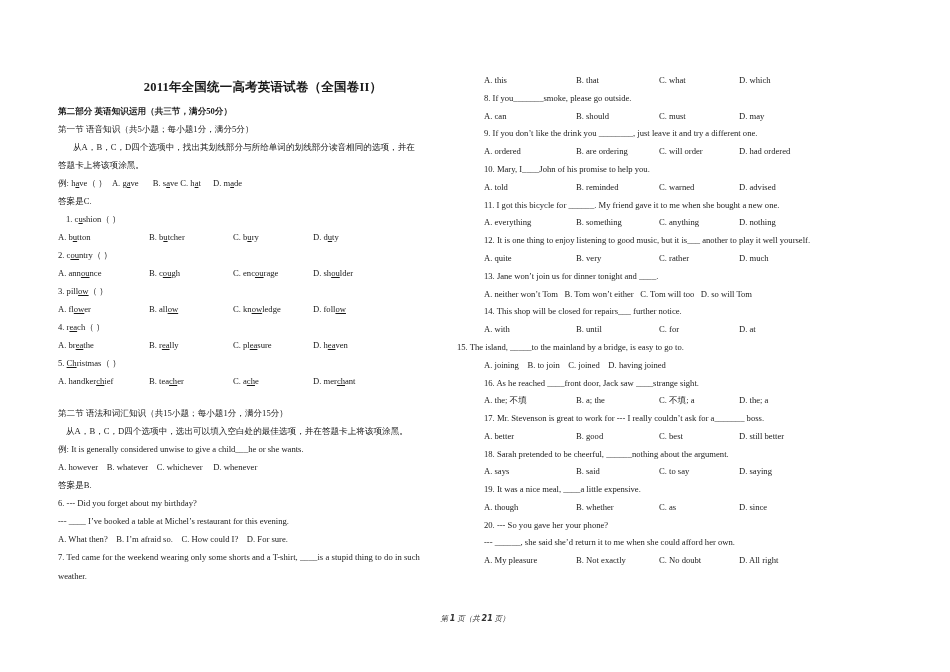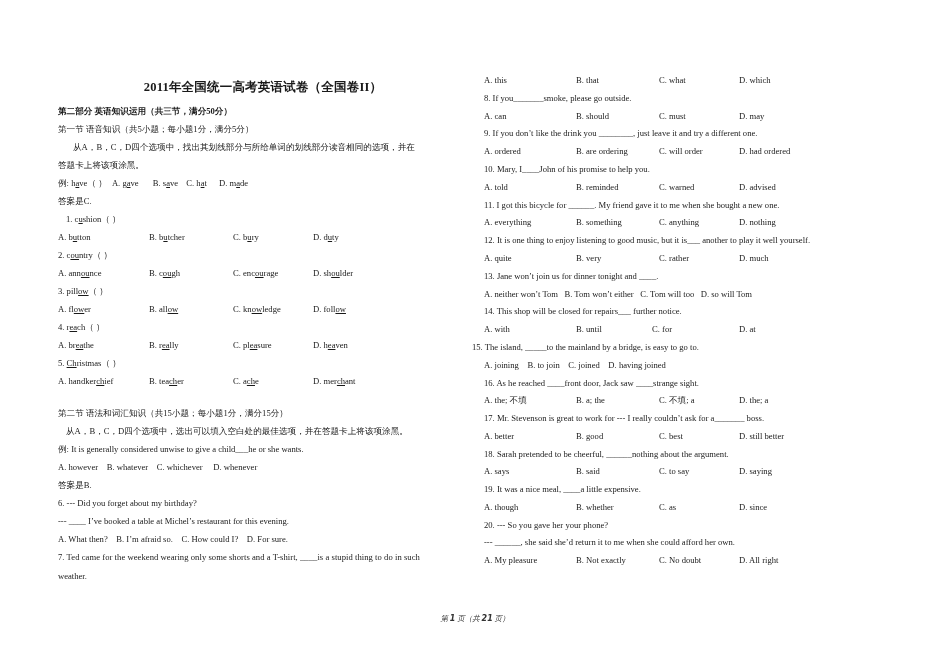--- a/index.html
+++ b/index.html
@@ -33,21 +33,21 @@
 <div>
   <div class="line bold" style="top:106px;left:58px;">第二部分 英语知识运用（共三节，满分50分）</div>
   <div class="line" style="top:124px;left:58px;">第一节   语音知识（共5小题；每小题1分，满分5分）</div>
   <div class="line indent" style="top:142px;left:58px;">从A，B，C，D四个选项中，找出其划线部分与所给单词的划线部分读音相同的选项，并在</div>
   <div class="line" style="top:160px;left:58px;">答题卡上将该项涂黑。</div>
 
   <div class="line" style="top:178px;left:58px;">
     <span>例: </span><span>h</span><u>a</u><span>ve</span><span>（   ）</span>
     <span style="margin-left:3px"><span>A. g</span><u>a</u><span>ve</span></span>
     <span style="margin-left:12px"><span>B. s</span><u>a</u><span>ve</span></span>
-    <span style="margin-left:6px"><span>C. h</span><u>a</u><span>t</span></span>
+    <span style=""><span>C. h</span><u>a</u><span>t</span></span>
     <span style="margin-left:10px"><span>D. m</span><u>a</u><span>de</span></span>
   </div>
   <div class="line" style="top:196px;left:58px;">答案是C.</div>
 
   <div class="line" style="top:214px;left:58px;margin-left:8px;"><span>1. </span><span>c</span><u>u</u><span>shion</span><span>（        ）</span></div>
   <div class="opts" style="top:232px;left:58px;">
     <span class="o" style="left:0"><span>A. b</span><u>u</u><span>tton</span></span>
     <span class="o" style="left:91px"><span>B. b</span><u>u</u><span>tcher</span></span>
     <span class="o" style="left:175px"><span>C. b</span><u>u</u><span>ry</span></span>
     <span class="o" style="left:255px"><span>D. d</span><u>u</u><span>ty</span></span>
@@ -146,25 +146,25 @@
     <span class="o" style="left:255px">D. much</span>
   </div>
 
   <div class="line" style="top:271px;left:484px;">13. Jane won’t join us for dinner tonight and ____.</div>
   <div class="line" style="top:289px;left:484px; white-space:pre;">A. neither won’t Tom   B. Tom won’t either   C. Tom will too   D. so will Tom</div>
 
   <div class="line" style="top:306px;left:484px;">14. This shop will be closed for repairs___ further notice.</div>
   <div class="opts" style="top:324px;left:484px;">
     <span class="o" style="left:0">A. with</span>
     <span class="o" style="left:92px">B. until</span>
-    <span class="o" style="left:168px">C. for</span>
+    <span class="o" style="left:175px">C. for</span>
     <span class="o" style="left:255px">D. at</span>
   </div>
 
-  <div class="line" style="top:342px;left:472px;">15. The island, _____to the mainland by a bridge, is easy to go to.</div>
+  <div class="line" style="top:342px;left:457px;">15. The island, _____to the mainland by a bridge, is easy to go to.</div>
   <div class="line" style="top:360px;left:484px; white-space:pre;">A. joining    B. to join    C. joined    D. having joined</div>
 
   <div class="line" style="top:378px;left:484px;">16. As he reached ____front door, Jack saw ____strange sight.</div>
   <div class="opts" style="top:395px;left:484px;">
     <span class="o" style="left:0">A. the; 不填</span>
     <span class="o" style="left:92px">B. a; the</span>
     <span class="o" style="left:175px">C. 不填; a</span>
     <span class="o" style="left:255px">D. the; a</span>
   </div>
 

